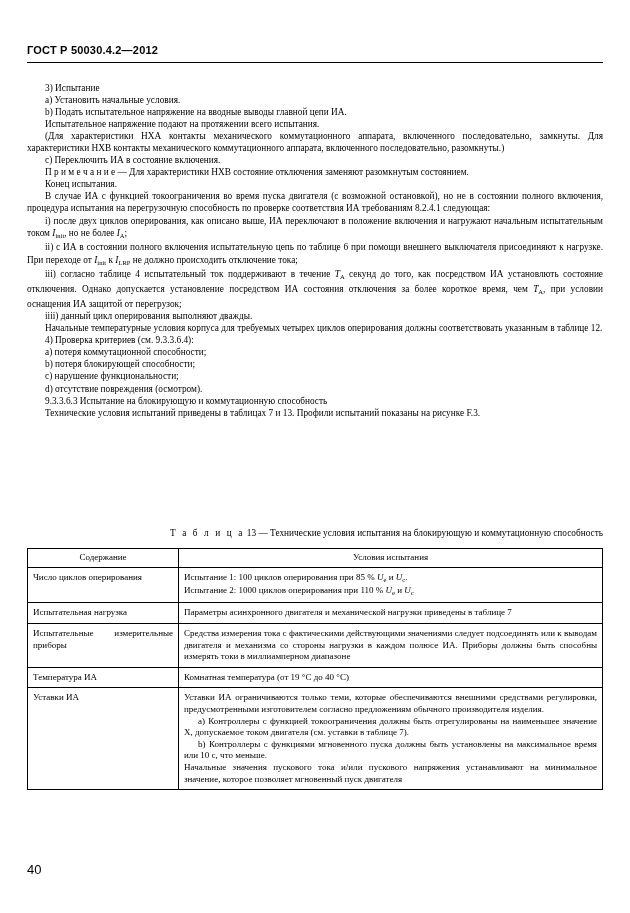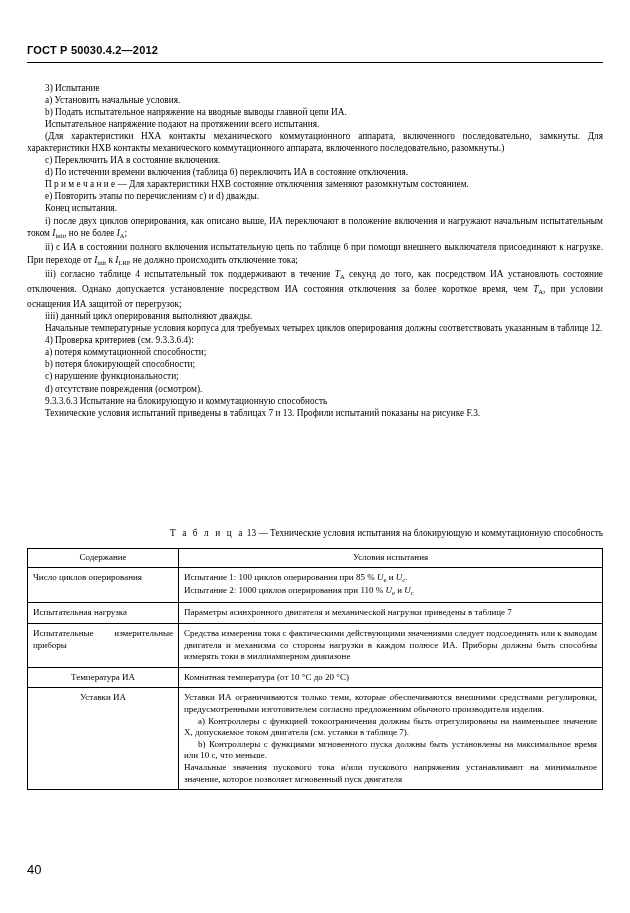--- a/index.html
+++ b/index.html
@@ -91,21 +91,20 @@
     vertical-align: middle;
     padding-top: 3px;
     padding-bottom: 3px;
   }
   td.col1 {
     width: 140px;
     text-align: right;
     padding-right: 6px;
   }
   td.col1.ctr {
-    text-align: center;
   }
   .indent-a { text-indent: 14px; }
   .pagenum {
     position: absolute;
     left: 27px;
     top: 862px;
     font-family: "Liberation Sans", sans-serif;
     font-size: 13px;
   }
   sub {
@@ -122,26 +121,25 @@
   <div class="header">ГОСТ Р 50030.4.2—2012</div>
   <div class="header-rule"></div>
 
   <div class="content">
     <p class="ind-1">3) Испытание</p>
     <p class="ind-1">a) Установить начальные условия.</p>
     <p class="ind-1">b) Подать испытательное напряжение на вводные выводы главной цепи ИА.</p>
     <p class="ind-1">Испытательное напряжение подают на протяжении всего испытания.</p>
     <p class="ind-1">(Для характеристики НХА контакты механического коммутационного аппарата, включенного последовательно, замкнуты. Для характеристики НХВ контакты механического коммутационного аппарата, включенного последовательно, разомкнуты.)</p>
     <p class="ind-1">c) Переключить ИА в состояние включения.</p>
-    <p class="ind-1">d) По истечении времени включения (таблица 6) переключить ИА в состояние отключения.</p>
 
     <p class="note">П р и м е ч а н и е — Для характеристики НХВ состояние отключения заменяют разомкнутым состоянием.</p>
 
-    <p class="ind-1">e) Повторить этапы по перечислениям c) и d) дважды.</p>
     <p class="ind-1">Конец испытания.</p>
+    <p class="ind-1">В случае ИА с функцией токоограничения  во время пуска двигателя (с возможной остановкой), но не в состоянии полного включения, процедура испытания на перегрузочную способность по проверке соответствия ИА требованиям 8.2.4.1 следующая:</p>
     <p class="ind-1">i) после двух циклов оперирования, как описано выше, ИА переключают в положение включения и нагружают начальным испытательным током <i>I</i><sub>init</sub>, но не более <i>I</i><sub>A</sub>;</p>
     <p class="ind-1">ii) c ИА в состоянии полного включения испытательную цепь по таблице 6 при помощи внешнего выключателя присоединяют к нагрузке. При переходе от <i>I</i><sub>init</sub> к <i>I</i><sub>LRP</sub> не должно происходить отключение тока;</p>
     <p class="ind-1">iii) согласно таблице 4 испытательный ток поддерживают в течение <i>T</i><sub>A</sub> секунд до того, как посредством ИА установлють состояние отключения. Однако допускается установление посредством ИА состояния отключения за более короткое время, чем <i>T</i><sub>A</sub>, при условии оснащения ИА защитой от перегрузок;</p>
     <p class="ind-1">iiii) данный цикл оперирования выполняют дважды.</p>
     <p class="ind-1">Начальные температурные условия корпуса для требуемых четырех циклов оперирования должны соответствовать указанным в таблице 12.</p>
     <p class="ind-1">4) Проверка критериев (см. 9.3.3.6.4):</p>
     <p class="ind-1">a) потеря коммутационной способности;</p>
     <p class="ind-1">b) потеря блокирующей способности;</p>
     <p class="ind-1">c) нарушение функциональности;</p>
     <p class="ind-1">d) отсутствие повреждения (осмотром).</p>
@@ -173,21 +171,21 @@
       <tr>
         <td class="col1">Испытательная нагрузка</td>
         <td>Параметры асинхронного двигателя и механической нагрузки приведены в таблице 7</td>
       </tr>
       <tr>
         <td class="col1">Испытательные измерительные приборы</td>
         <td>Средства измерения тока с фактическими действующими значениями следует подсоединять или к выводам двигателя и механизма со стороны нагрузки в каждом полюсе ИА. Приборы должны быть способны измерять токи в миллиамперном диапазоне</td>
       </tr>
       <tr>
         <td class="col1 ctr">Температура ИА</td>
-        <td>Комнатная температура (от 10 °С до 20 °С)</td>
+        <td>Комнатная температура (от 19 °С до 40 °С)</td>
       </tr>
       <tr>
         <td class="col1 ctr">Уставки ИА</td>
         <td>
           <div>Уставки ИА ограничиваются только теми, которые обеспечиваются внешними средствами регулировки, предусмотренными изготовителем согласно предложениям обычного производителя изделия.</div>
           <div class="indent-a">a) Контроллеры с функцией токоограничения должны быть отрегулированы на наименьшее значение X, допускаемое током двигателя (см. уставки в таблице 7).</div>
           <div class="indent-a">b) Контроллеры с функциями  мгновенного пуска должны быть установлены на максимальное время или 10 с, что меньше.</div>
           <div>Начальные значения пускового тока и/или пускового напряжения устанавливают на минимальное значение, которое позволяет мгновенный пуск двигателя</div>
         </td>
       </tr>

